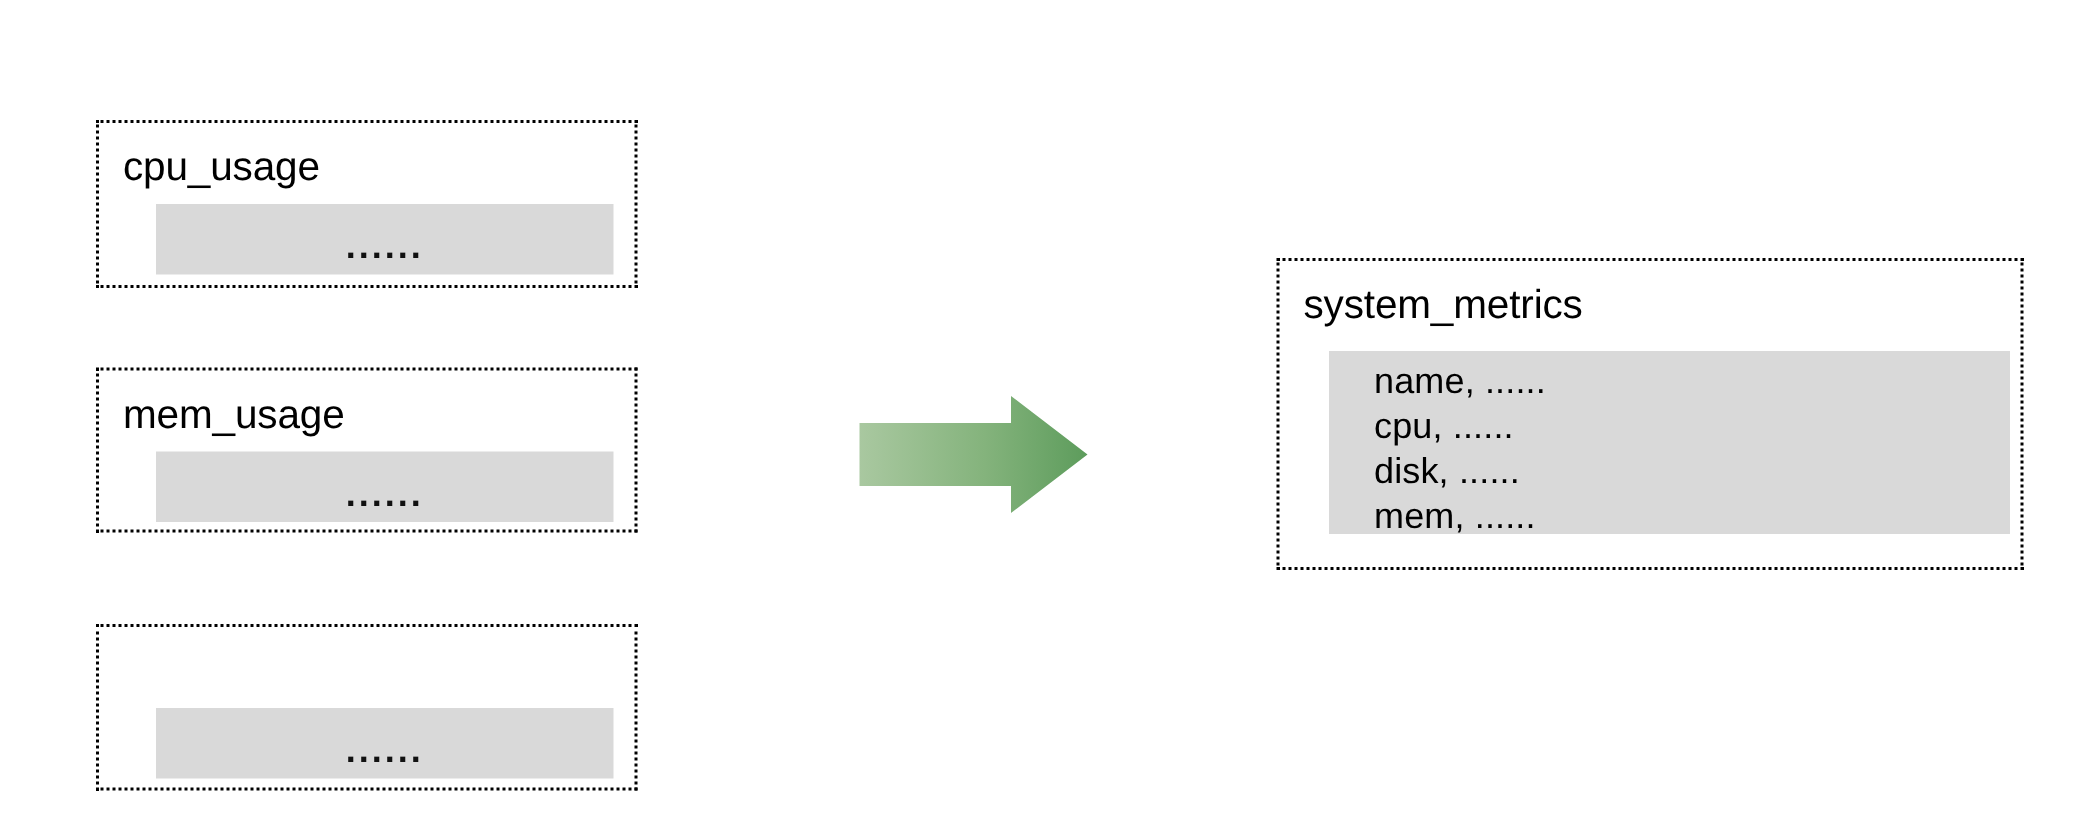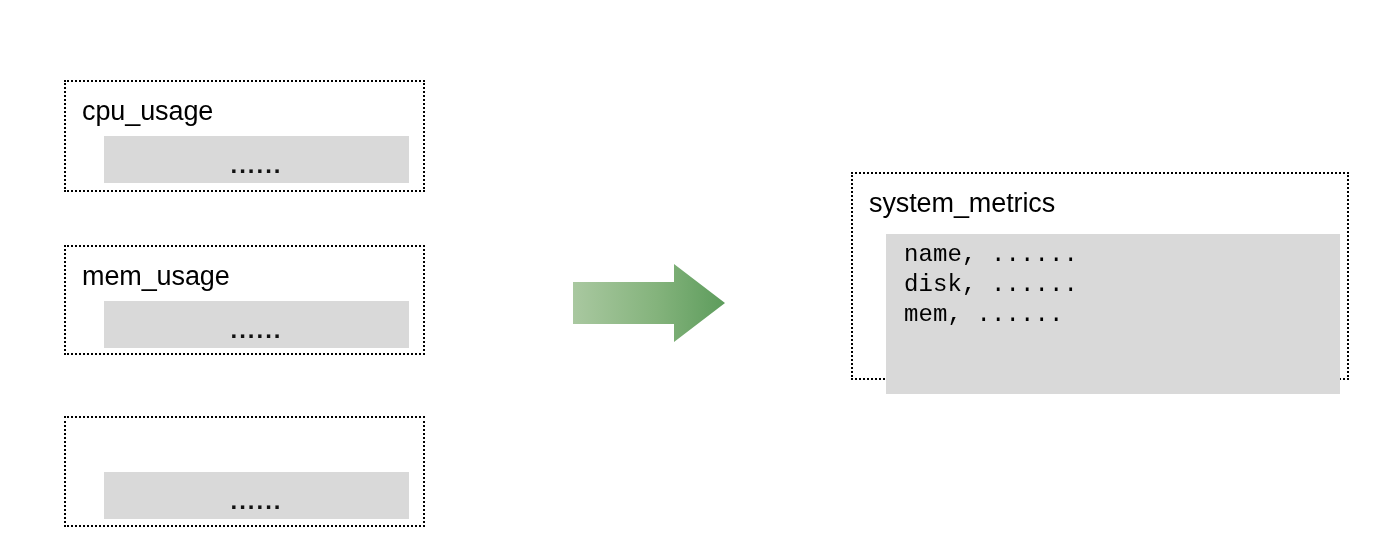--- a/index.html
+++ b/index.html
@@ -74,23 +74,22 @@
     left: 851px;
     top: 136px;
     width: 498px;
     height: 208px;
   }
   #target-title { left: 16px; top: 14px; }
   #target-payload {
     left: 33px;
     top: 60px;
     width: 454px;
-    height: 160px;
-    padding: 6px 0 0 18px;
-    font-family: Liberation Mono, monospace;
+    height: 122px;
+    padding: 6px 0 0 30px;
   }
   .target-line {
     font-size: 24px;
     line-height: 30px;
     color: #000000;
     white-space: pre;
     letter-spacing: 0.1px;
   }
 
   
@@ -135,18 +134,19 @@
         <stop offset="100%" stop-color="#5d9c5c"></stop>
       </linearGradient>
     </defs>
     <polygon points="2,20 103,20 103,2 154,41 103,80 103,62 2,62" fill="url(#arrowGrad)"></polygon>
   </svg>
 
   <div class="node-box" id="target-box">
     <div class="node-title" id="target-title">system_metrics</div>
     <div class="payload-box" id="target-payload">
       <div class="target-line">name, ......</div>
+      <div class="target-line">cpu, ......</div>
       <div class="target-line">disk, ......</div>
       <div class="target-line">mem, ......</div>
     </div>
   </div>
 
 </div>
 
 </body></html>

